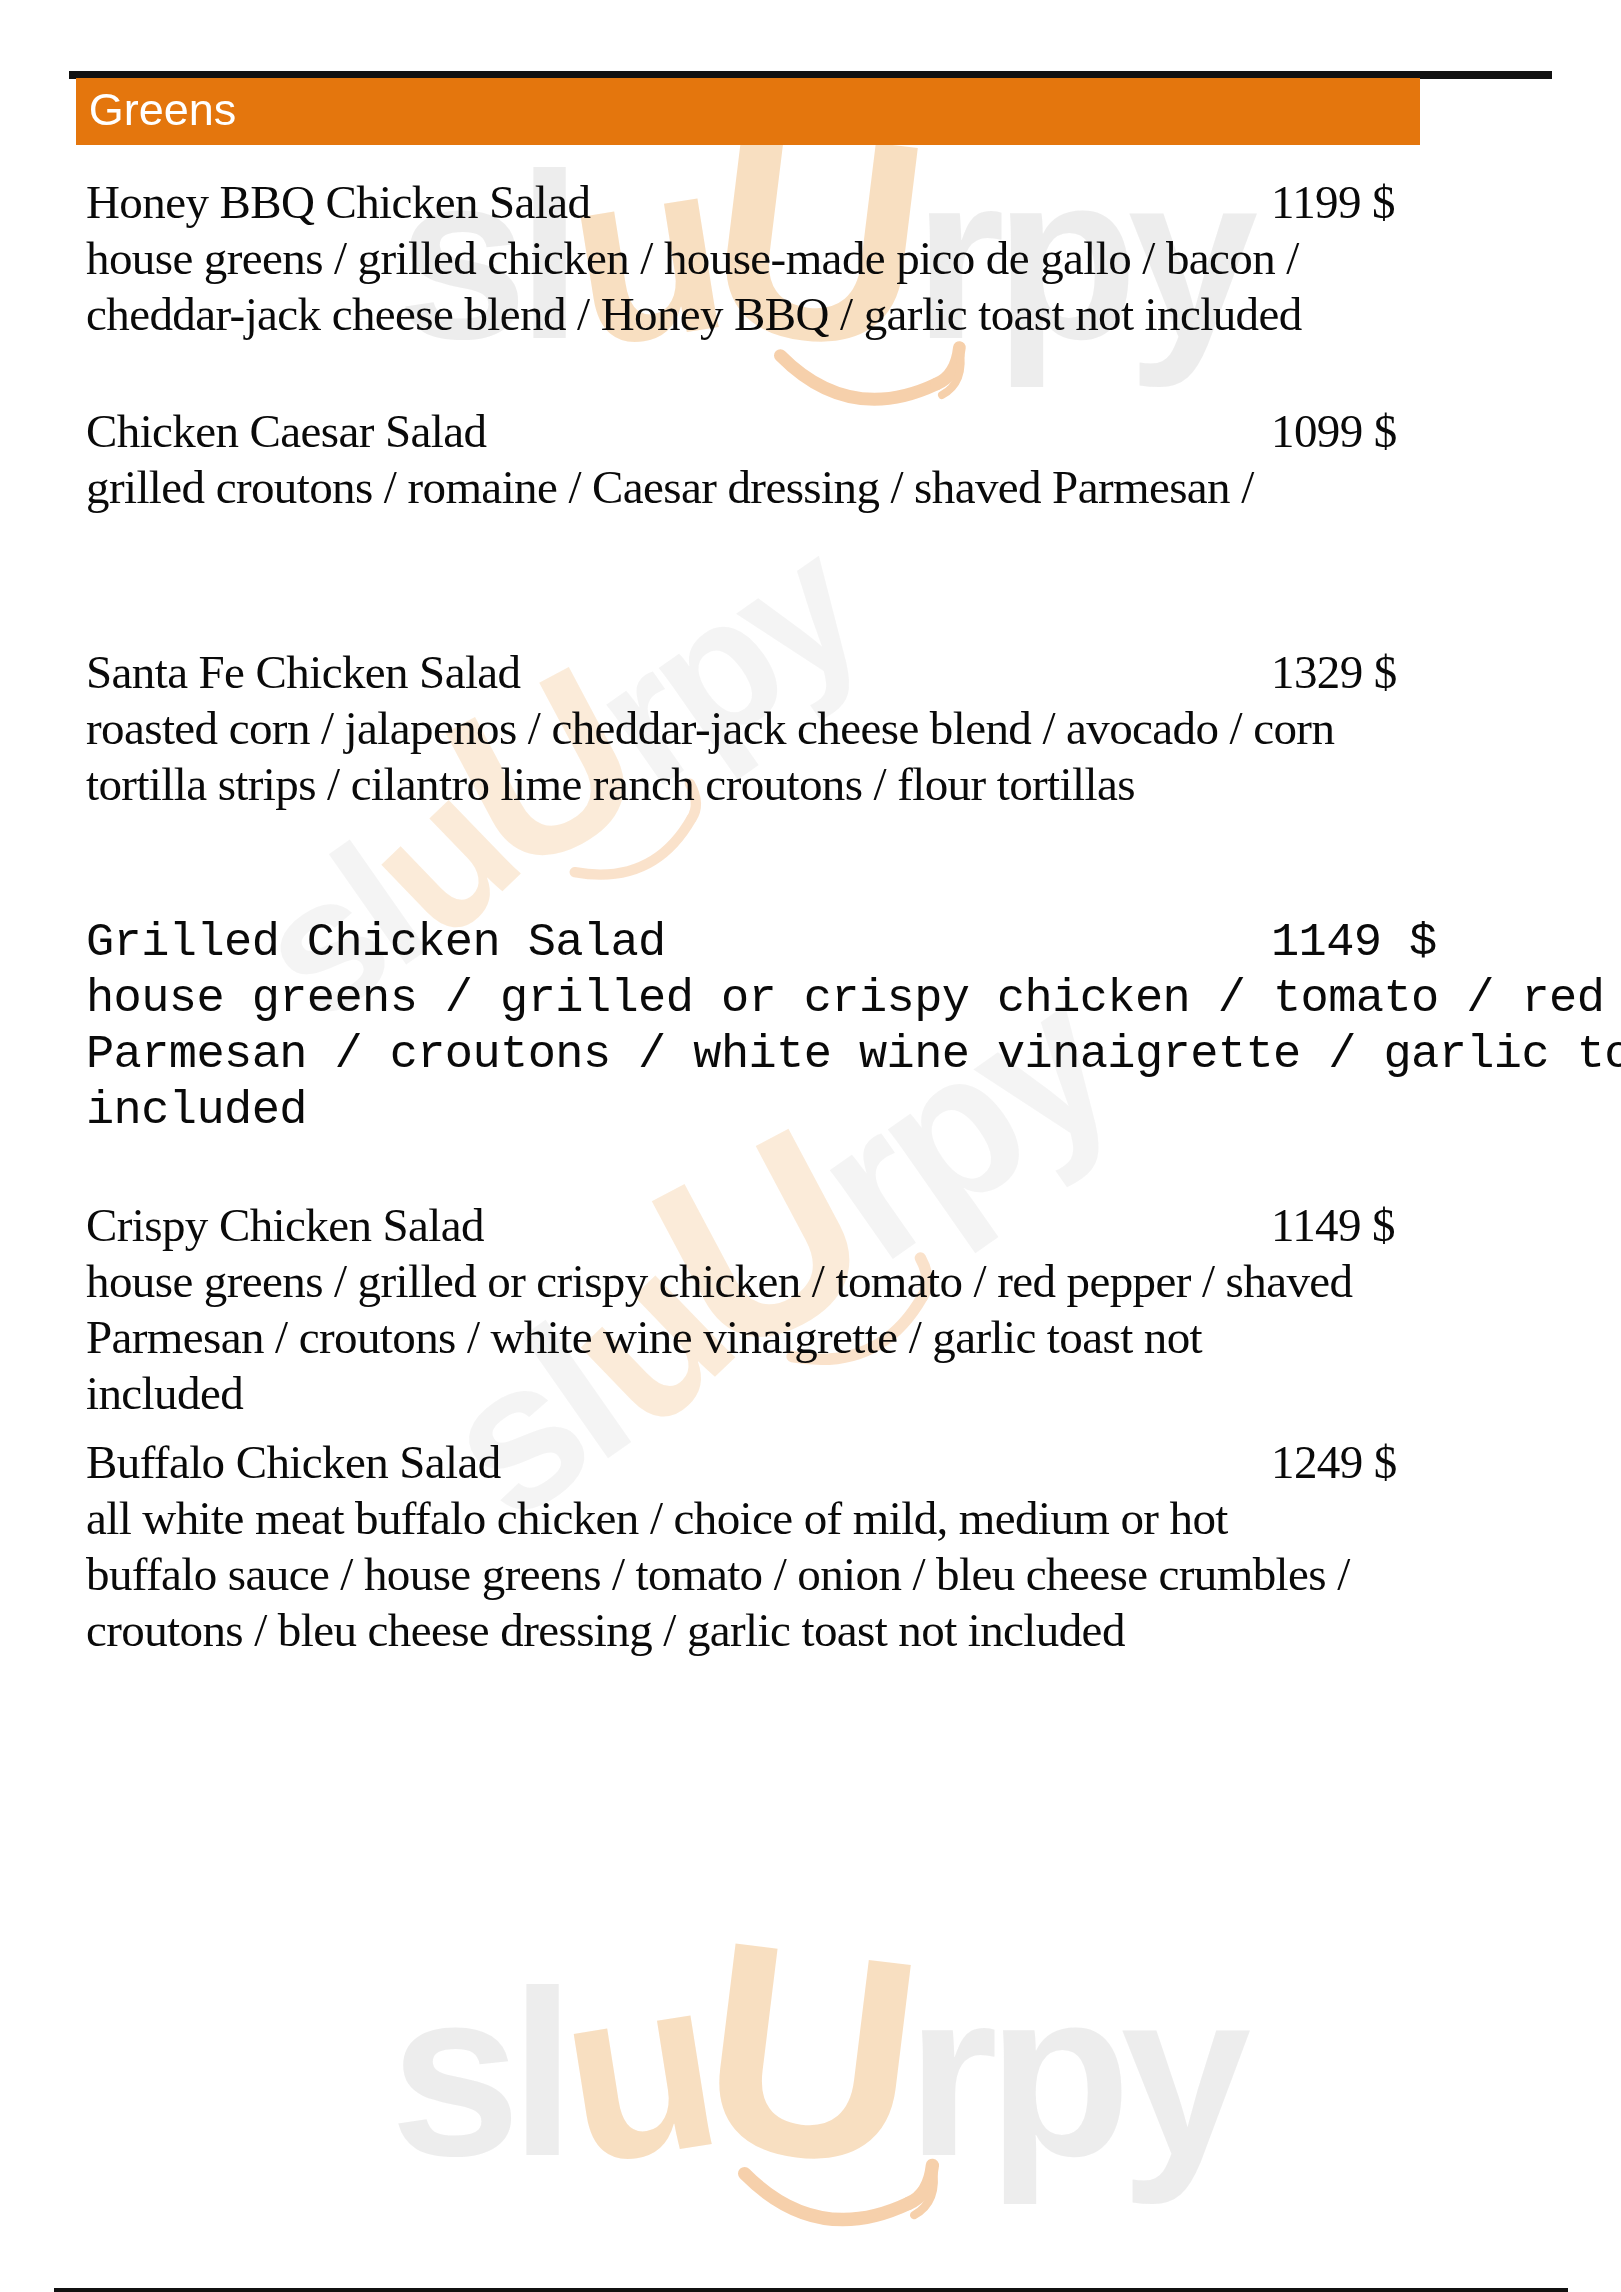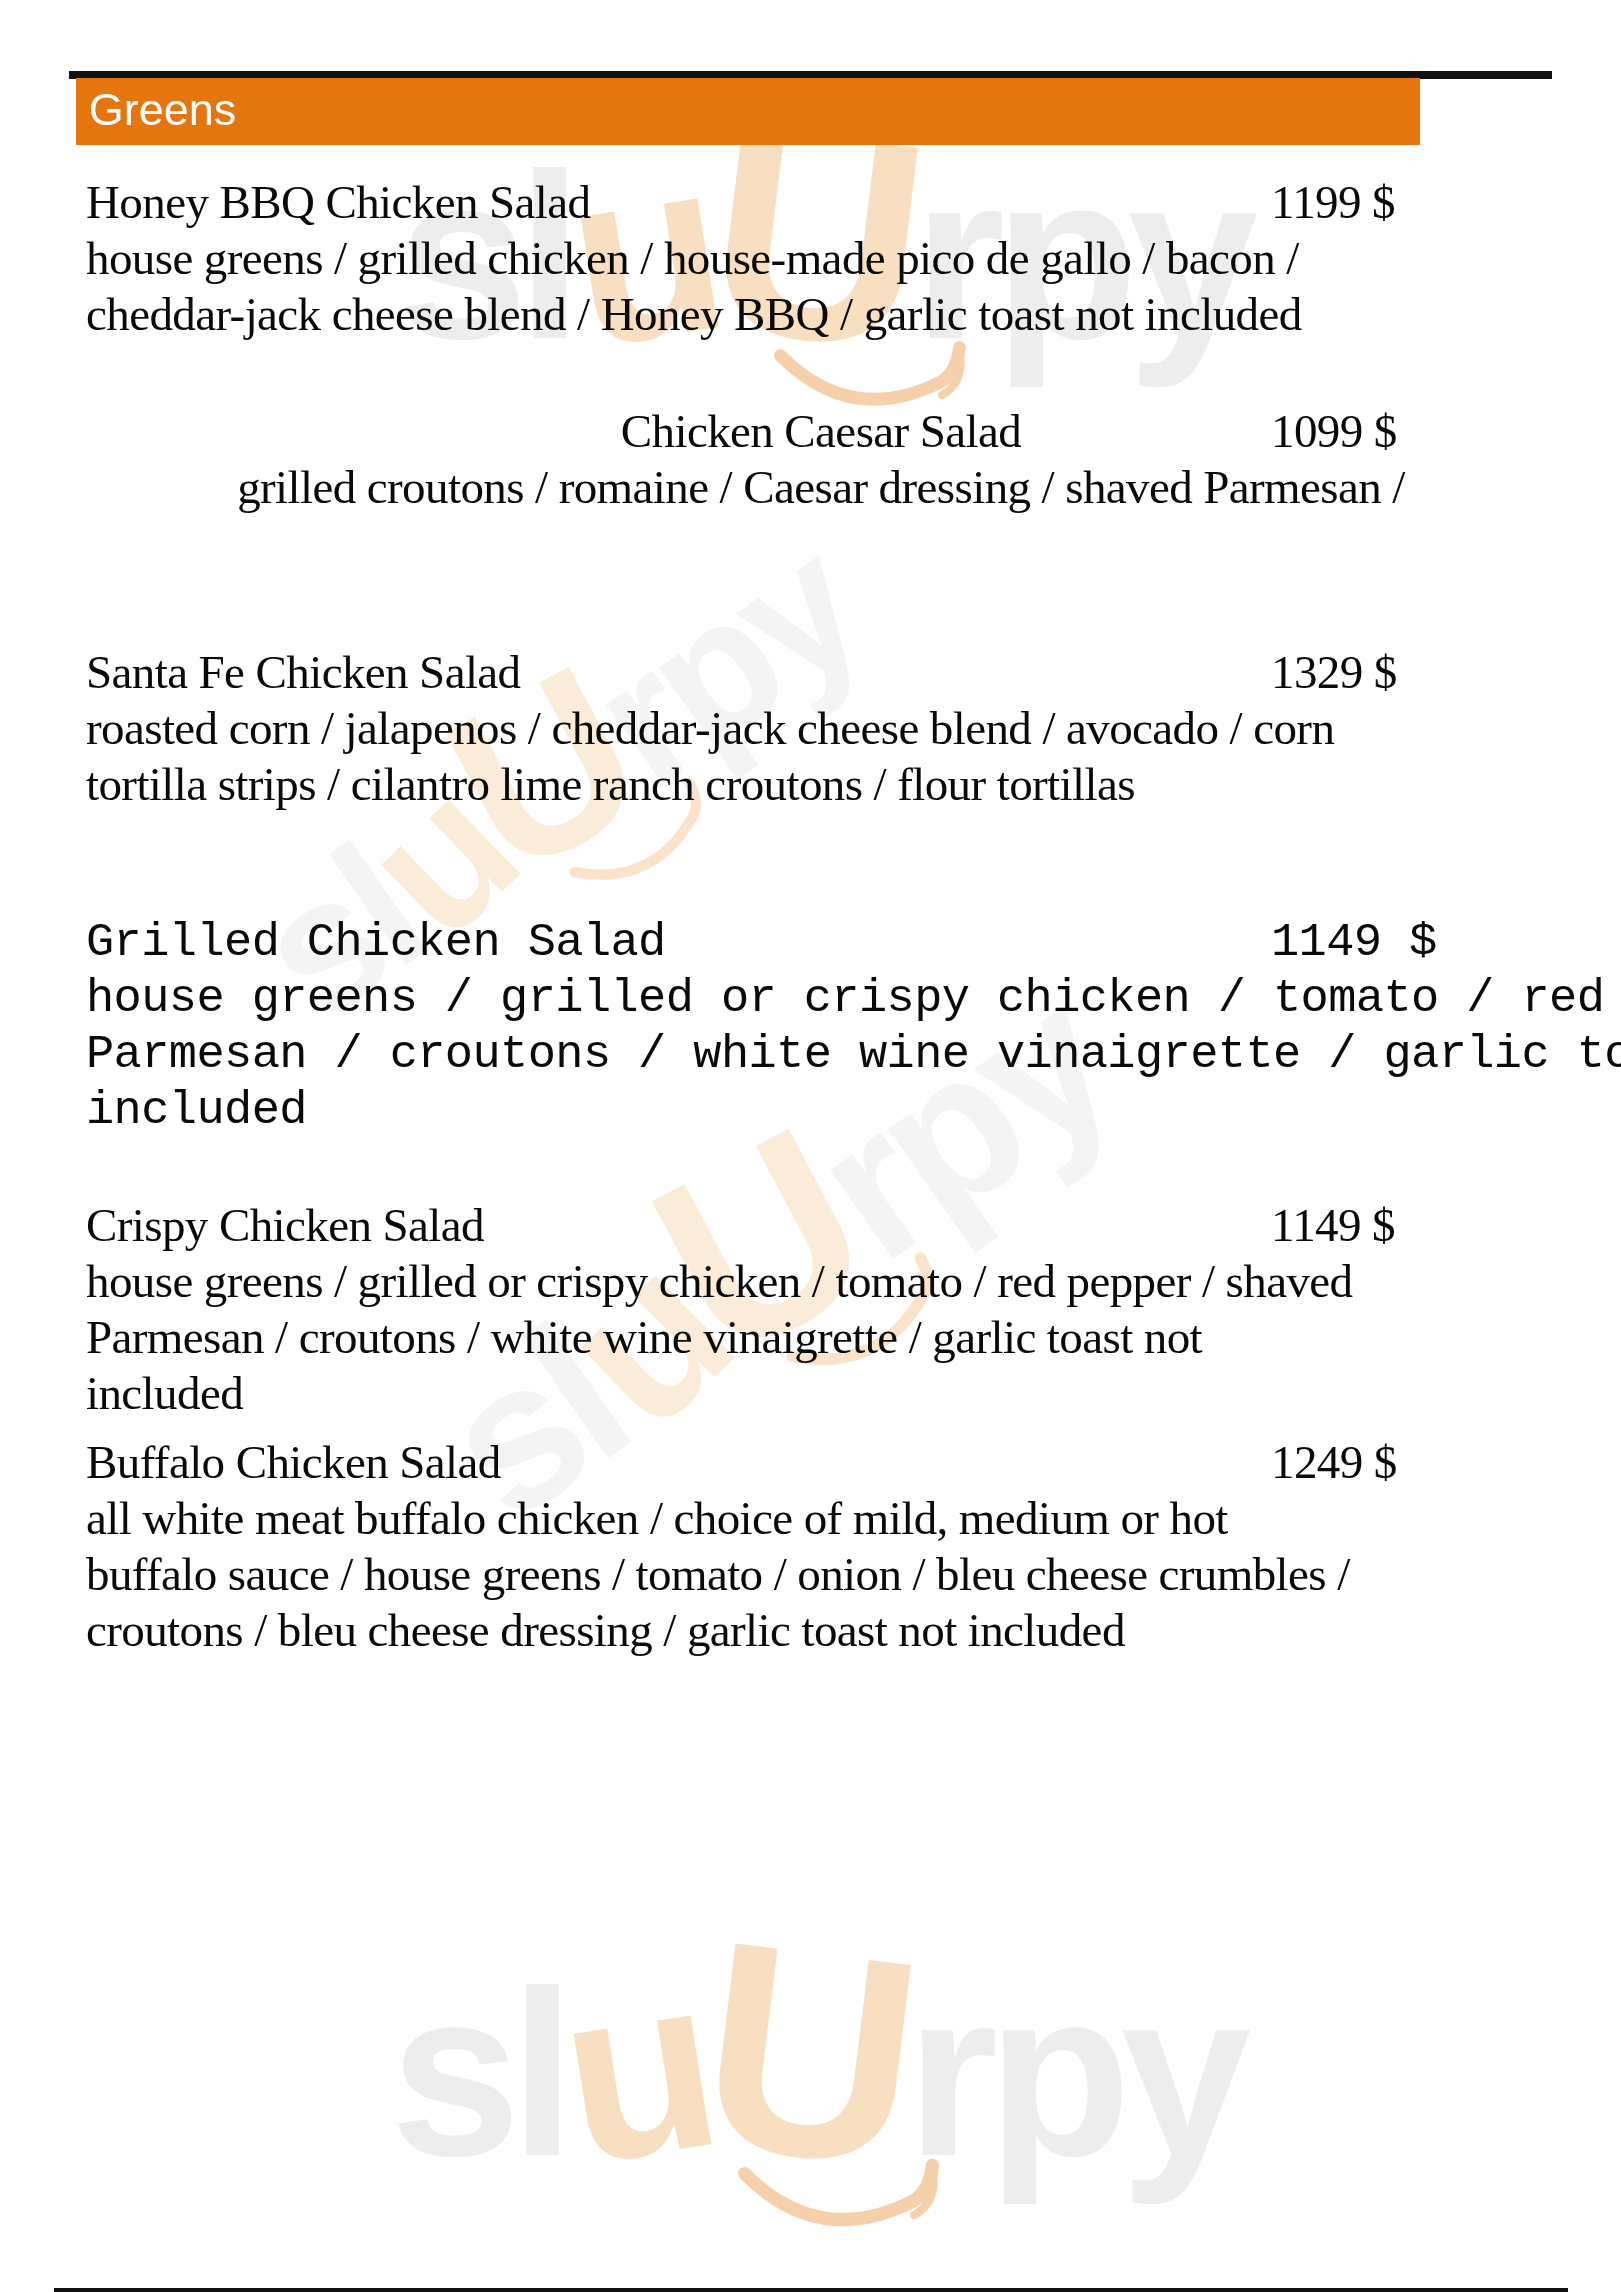--- a/index.html
+++ b/index.html
@@ -84,21 +84,21 @@
   .menu-item .name  { white-space: nowrap; }
   .menu-item .price {
     position: absolute;
     left: 1185px; top: 0;
     line-height: 56px;
     white-space: nowrap;
   }
   .menu-item .desc div { white-space: nowrap; }
 
   #item-0 { top: 174px; }
-  #item-1 { top: 403px; text-align: center; }
+  #item-1 { top: 403px; }
   #item-2 { top: 644px; }
   #item-3 { top: 915px; font-family: Liberation Mono, monospace; }
   #item-4 { top: 1197px; }
   #item-5 { top: 1434px; }
 </style>
 </head>
 <body>
 
 <div class="wm" id="wm-top">
   <span class="g">sl</span>

